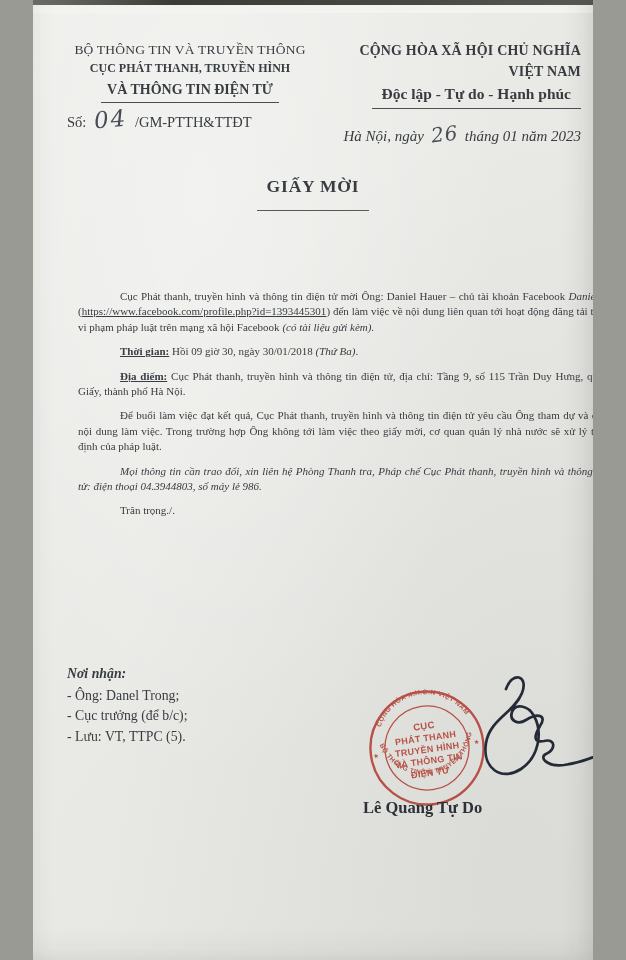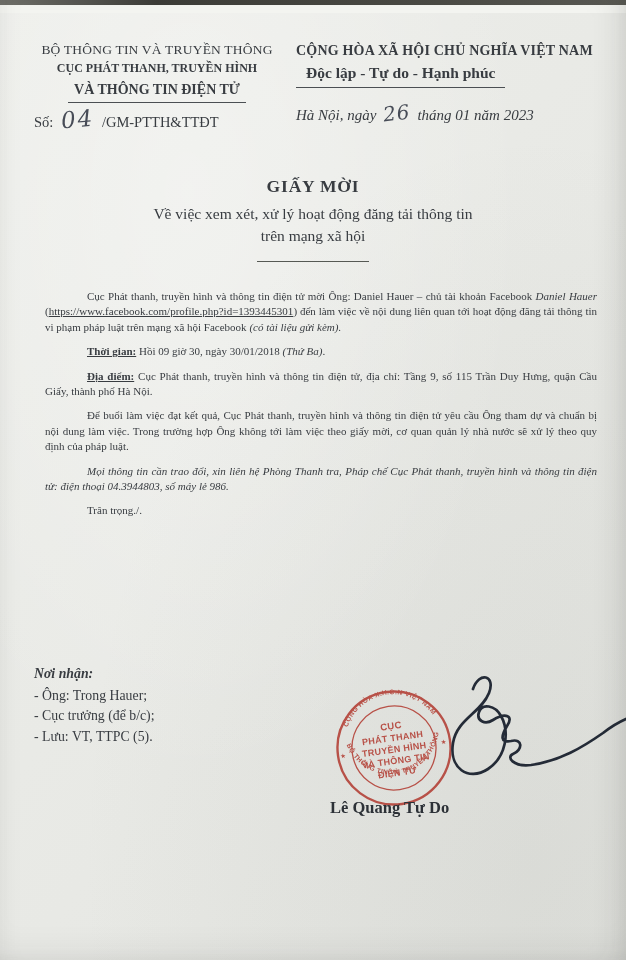--- a/index.html
+++ b/index.html
@@ -1,17 +1,17 @@
 <!DOCTYPE html>
 <html lang="vi"><head>
 <meta charset="utf-8">
 <style>
   html,body{margin:0;padding:0;background:#9a9a94;}
   .page{
-    position:relative;width:626px;height:960px;margin:0 auto;overflow:hidden;
+    position:relative;width:560px;height:960px;margin:0 auto;overflow:hidden;
     background:
       radial-gradient(ellipse at 30% 20%, rgba(255,255,255,.35), rgba(255,255,255,0) 55%),
       radial-gradient(ellipse at 85% 90%, rgba(120,125,115,.10), rgba(0,0,0,0) 60%),
       linear-gradient(128deg,#edeeea 0%,#e9eae6 45%,#e4e5e1 100%);
     font-family:"Liberation Serif","DejaVu Serif",serif;
     color:#383c41;
   }
   .page::after{
     content:"";position:absolute;inset:0;pointer-events:none;
     box-shadow:inset -22px 0 34px -24px rgba(40,40,35,.22), inset 0 -26px 44px -34px rgba(40,40,35,.16), inset 20px 0 30px -26px rgba(40,40,35,.10);
@@ -19,21 +19,21 @@
   .top-band{position:absolute;top:0;left:0;right:0;height:5px;background:linear-gradient(to right,#70706a,#3c3c37 25%,#4a4a44 70%,#5a5a54);}
   .top-band2{position:absolute;top:5px;left:0;right:0;height:8px;background:#f3f4f0;}
 
   
   .header{position:absolute;top:40px;left:18px;right:12px;display:flex;}
   .hdr-left{width:278px;text-align:center;line-height:1.45;}
   .hdr-left .l1{font-size:13.5px;letter-spacing:.2px;}
   .hdr-left .l2{font-size:12px;font-weight:bold;}
   .hdr-left .l3{font-size:14px;font-weight:bold;display:inline-block;border-bottom:1.5px solid #4b4f53;padding:0 6px 2px;}
   .so-line{margin-top:9px;text-align:left;padding-left:16px;font-size:14.5px;white-space:nowrap;}
-  .hdr-right{flex:1;text-align:left;line-height:1.5;}
+  .hdr-right{flex:1;text-align:right;line-height:1.5;}
   .hdr-right .l1{font-size:14px;font-weight:bold;letter-spacing:.2px;}
   .hdr-right .l2{font-size:15.5px;font-weight:bold;display:inline-block;border-bottom:1.5px solid #4b4f53;padding:0 10px 3px;}
   .date-line{margin-top:16px;font-style:italic;font-size:15px;white-space:nowrap;}
   .hw{font-family:"DejaVu Serif",serif;font-style:italic;display:inline-block;color:#474c57;}
   .hw-num{font-size:23px;line-height:0;transform:rotate(-5deg);letter-spacing:2px;margin:0 4px;}
   .hw-day{font-size:20px;line-height:0;transform:rotate(-7deg);letter-spacing:1px;margin:0 3px;}
 
   
   .title{position:absolute;top:176px;left:0;right:0;text-align:center;}
   .title .main{font-size:17.5px;font-weight:bold;letter-spacing:.8px;}
@@ -86,39 +86,35 @@
       <div class="date-line">
         <span>Hà Nội, ngày</span>
         <span class="hw hw-day">26</span>
         <span>tháng 01 năm 2023</span>
       </div>
     </div>
   </div>
 
   <div class="title">
     <div class="main">GIẤY MỜI</div>
-    <div class="sub">
-      <div>Về việc xem xét, xử lý hoạt động đăng tải thông tin</div>
-      <div>trên mạng xã hội</div>
-    </div>
     <hr class="rule">
   </div>
 
   <div class="body">
     <p><span>Cục Phát thanh, truyền hình và thông tin điện tử mời Ông: Daniel Hauer – chủ tài khoản Facebook </span><span class="i">Daniel Hauer</span><span> (</span><span class="url">https://www.facebook.com/profile.php?id=1393445301</span><span>) đến làm việc về nội dung liên quan tới hoạt động đăng tải thông tin vi phạm pháp luật trên mạng xã hội Facebook </span><span class="i">(có tài liệu gửi kèm).</span></p>
     <p><span class="b u">Thời gian:</span><span> Hồi 09 giờ 30, ngày 30/01/2018 </span><span class="i">(Thứ Ba)</span><span>.</span></p>
     <p><span class="b u">Địa điểm:</span><span> Cục Phát thanh, truyền hình và thông tin điện tử, địa chỉ: Tầng 9, số 115 Trần Duy Hưng, quận Cầu Giấy, thành phố Hà Nội.</span></p>
     <p>Để buổi làm việc đạt kết quả, Cục Phát thanh, truyền hình và thông tin điện tử yêu cầu Ông tham dự và chuẩn bị nội dung làm việc. Trong trường hợp Ông không tới làm việc theo giấy mời, cơ quan quản lý nhà nước sẽ xử lý theo quy định của pháp luật.</p>
     <p class="i">Mọi thông tin cần trao đổi, xin liên hệ Phòng Thanh tra, Pháp chế Cục Phát thanh, truyền hình và thông tin điện tử: điện thoại 04.3944803, số máy lẻ 986.</p>
     <p>Trân trọng./.</p>
   </div>
 
   <div class="recipients">
     <div class="label">Nơi nhận:</div>
-    <div>- Ông: Trong Hauer;</div>
+    <div>- Ông: Danel Trong;</div>
     <div>- Cục trưởng (để b/c);</div>
     <div>- Lưu: VT, TTPC (5).</div>
   </div>
 
 
   <svg class="seal" viewBox="0 0 120 120" aria-hidden="true">
     <circle cx="60" cy="60" r="56.5" fill="none" stroke="#b5473d" stroke-width="2.4"></circle>
     <circle cx="60" cy="60" r="42" fill="none" stroke="#b5473d" stroke-width="1.3"></circle>
     <defs>
       <path id="sealTopArc" d="M 13.5,66 A 48,48 0 1 1 106.5,66" fill="none"></path>

